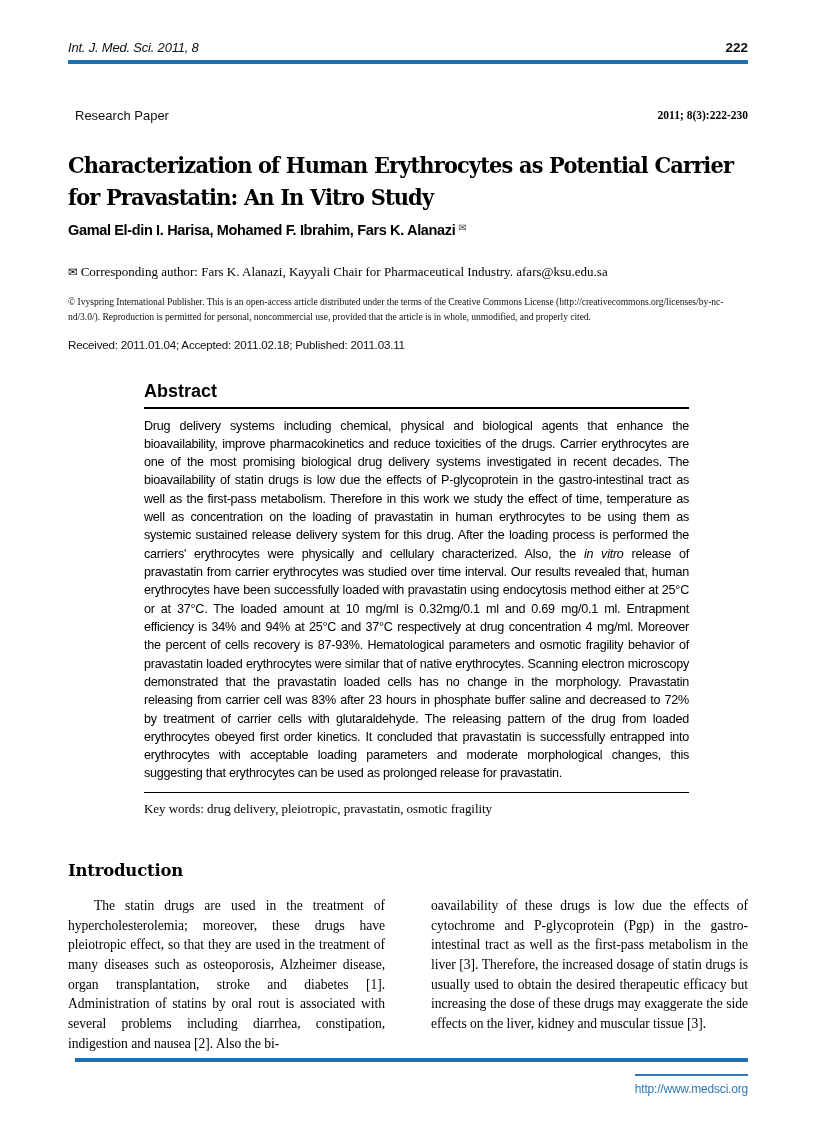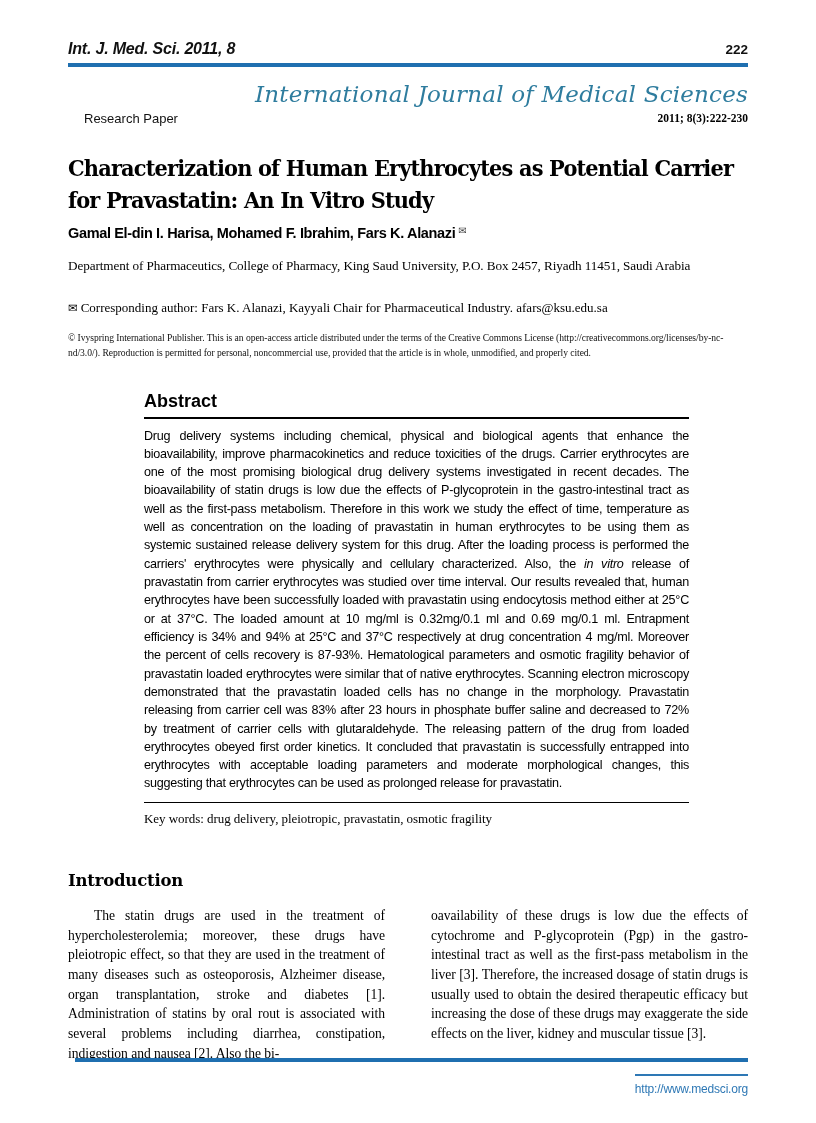--- a/index.html
+++ b/index.html
@@ -28,22 +28,22 @@
   
   .runhead {
     display: flex;
     align-items: baseline;
     justify-content: space-between;
     padding-top: 40px;
   }
   .runhead-left {
     font-family: "Liberation Sans", sans-serif;
     font-style: italic;
-    font-size: 16px;
-    font-weight: 700;
+    font-size: 13px;
+    font-weight: 400;
     letter-spacing: -0.2px;
     color: #111;
   }
   .runhead-right {
     font-family: "Liberation Sans", sans-serif;
     font-size: 13.5px;
     font-weight: 700;
     color: #111;
   }
   .rule-head {
@@ -73,21 +73,21 @@
     position: absolute;
     right: 0;
     top: 45px;
     font-family: "Liberation Serif", serif;
     font-size: 11.5px;
     font-weight: 700;
     color: #000;
   }
   .paper-type {
     position: absolute;
-    left: 16px;
+    left: 7px;
     top: 44px;
     font-family: "Liberation Sans", sans-serif;
     font-size: 13px;
     color: #111;
   }
 
   
   .title {
     margin-top: 22px;
     font-family: "DejaVu Serif", "Liberation Serif", serif;
@@ -256,39 +256,38 @@
 
 <div class="page">
 
   <div class="runhead">
     <div class="runhead-left">Int. J. Med. Sci. 2011, 8</div>
     <div class="runhead-right">222</div>
   </div>
   <div class="rule-head"></div>
 
   <div class="masthead-zone">
-    <div class="masthead">International Journal of Medical Sciences</div>
     <div class="citation">2011; 8(3):222-230</div>
     <div class="paper-type">Research Paper</div>
   </div>
 
   <div class="title">Characterization of Human Erythrocytes as Potential Carrier for Pravastatin: An In Vitro Study</div>
 
   <div class="authors">
     <span>Gamal El-din I. Harisa, Mohamed F. Ibrahim, Fars K. Alanazi</span><span class="env-sup">✉</span>
   </div>
 
-  <div class="affiliation">Department of Pharmaceutics, College of Pharmacy, King Saud University, P.O. Box 2457, Riyadh 11451, Saudi Arabia</div>
 
   <div class="corresponding">
     <span class="env-inline">✉</span><span>Corresponding author: Fars K. Alanazi, Kayyali Chair for Pharmaceutical Industry. afars@ksu.edu.sa</span>
   </div>
 
   <div class="license">© Ivyspring International Publisher. This is an open-access article distributed under the terms of the Creative Commons License (http://creativecommons.org/licenses/by-nc-nd/3.0/). Reproduction is permitted for personal, noncommercial use, provided that the article is in whole, unmodified, and properly cited.</div>
 
+  <div class="dates">Received: 2011.01.04; Accepted: 2011.02.18; Published: 2011.03.11</div>
 
   <div class="abstract-block">
     <div class="abstract-heading">Abstract</div>
     <div class="rule-black"></div>
     <div class="abstract-body">
       <span>Drug delivery systems including chemical, physical and biological agents that enhance the bioavailability, improve pharmacokinetics and reduce toxicities of the drugs. Carrier erythrocytes are one of the most promising biological drug delivery systems investigated in recent decades. The bioavailability of statin drugs is low due the effects of P-glycoprotein in the gastro-intestinal tract as well as the first-pass metabolism. Therefore in this work we study the effect of time, temperature as well as concentration on the loading of pravastatin in human erythrocytes to be using them as systemic sustained release delivery system for this drug. After the loading process is performed the carriers' erythrocytes were physically and cellulary characterized. Also, the </span><i>in vitro</i><span> release of pravastatin from carrier erythrocytes was studied over time interval. Our results revealed that, human erythrocytes have been successfully loaded with pravastatin using endocytosis method either at 25°C or at 37°C. The loaded amount at 10 mg/ml is 0.32mg/0.1 ml and 0.69 mg/0.1 ml. Entrapment efficiency is 34% and 94% at 25°C and 37°C respectively at drug concentration 4 mg/ml. Moreover the percent of cells recovery is 87-93%. Hematological parameters and osmotic fragility behavior of pravastatin loaded erythrocytes were similar that of native erythrocytes. Scanning electron microscopy demonstrated that the pravastatin loaded cells has no change in the morphology. Pravastatin releasing from carrier cell was 83% after 23 hours in phosphate buffer saline and decreased to 72% by treatment of carrier cells with glutaraldehyde. The releasing pattern of the drug from loaded erythrocytes obeyed first order kinetics. It concluded that pravastatin is successfully entrapped into erythrocytes with acceptable loading parameters and moderate morphological changes, this suggesting that erythrocytes can be used as prolonged release for pravastatin.</span>
     </div>
     <div class="rule-black-thin"></div>
     <div class="keywords">Key words: drug delivery, pleiotropic, pravastatin, osmotic fragility</div>
   </div>

